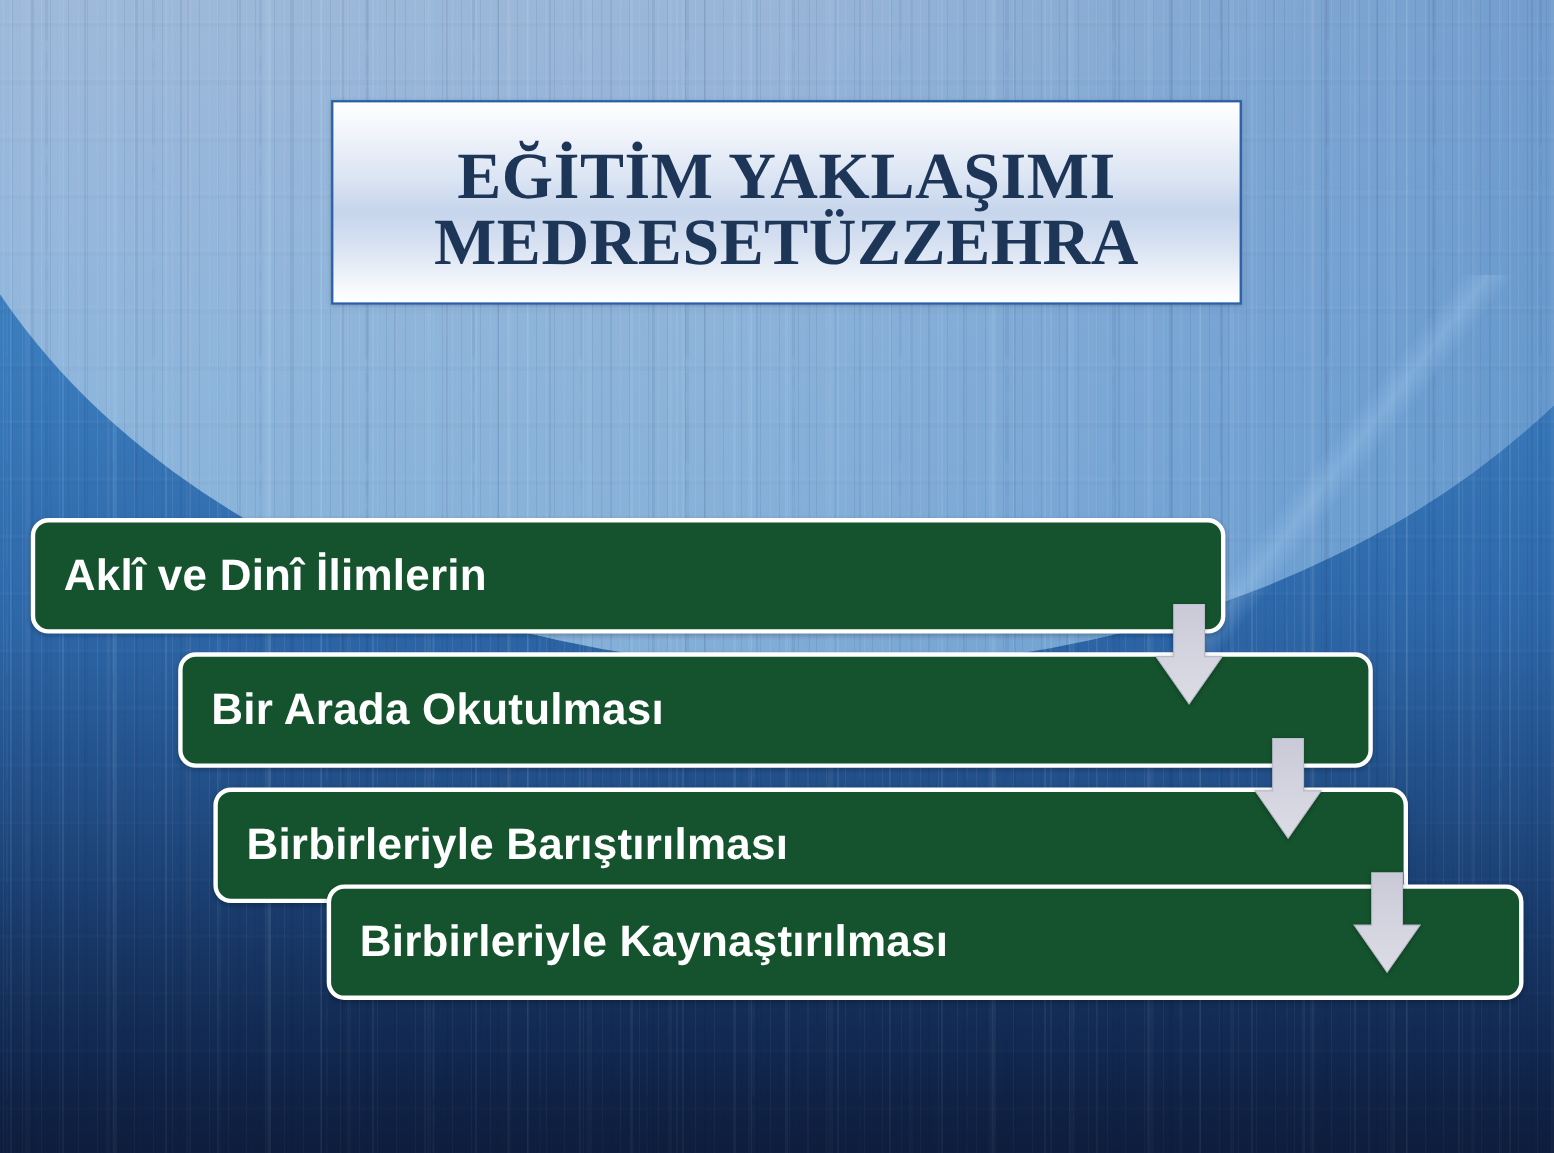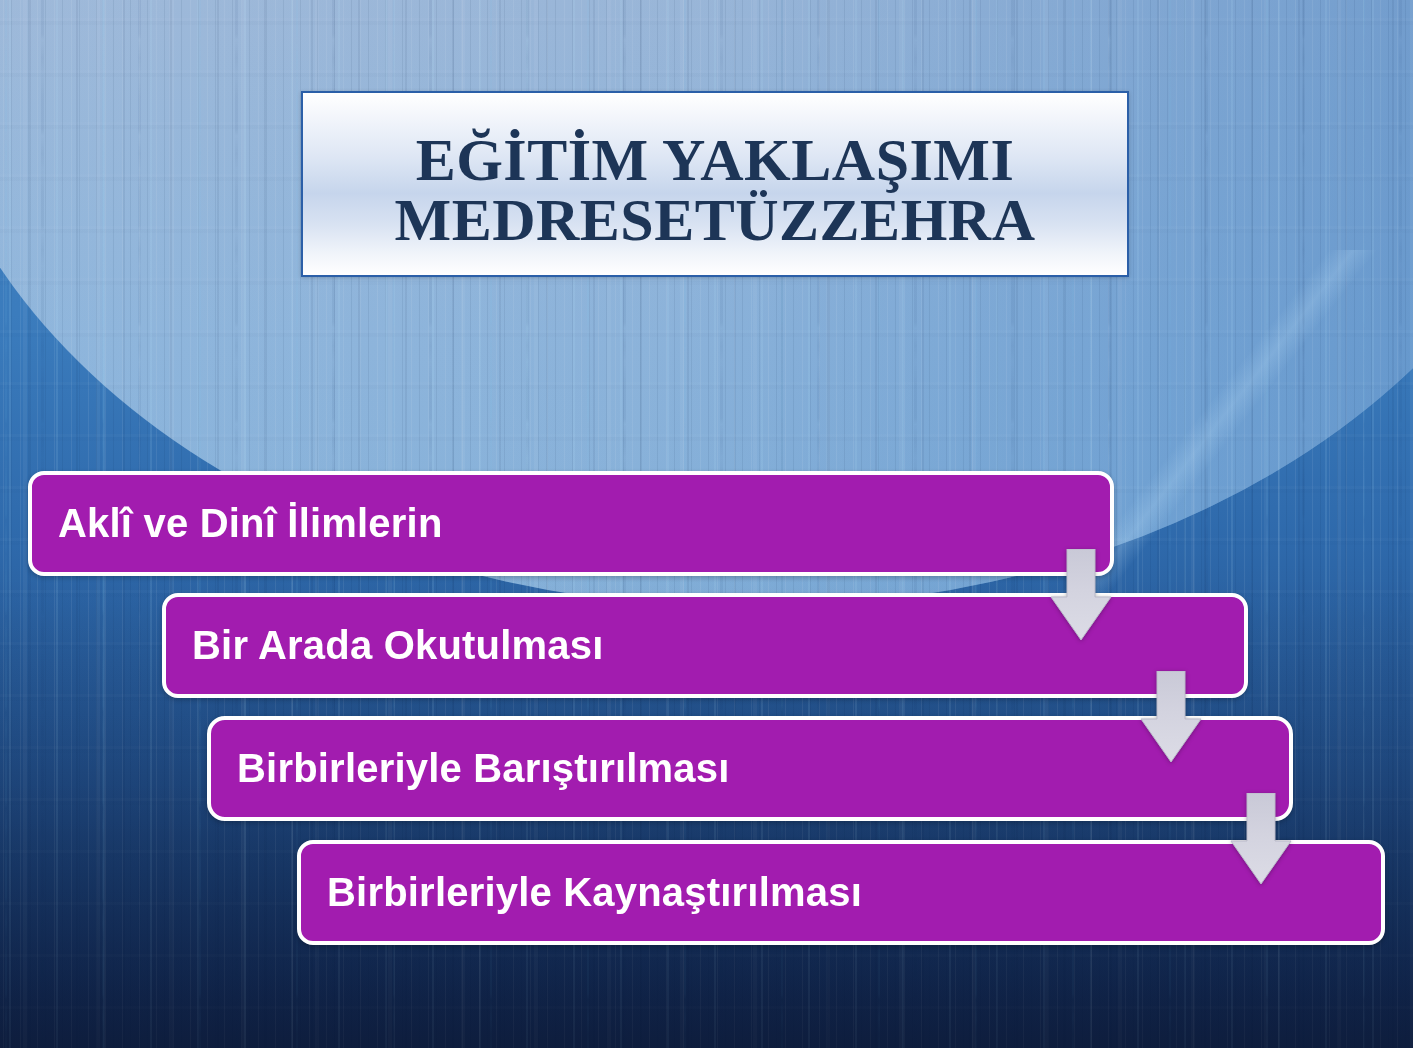--- a/index.html
+++ b/index.html
@@ -193,43 +193,43 @@
     line-height: 1.0;
     white-space: nowrap;
   }
   .title-line-1 { font-size: 60px; }
   .title-line-2 { font-size: 60px; margin-top: 12px; }
 
   
   .step {
     position: absolute;
     height: 105px;
-    background: #a21caf;
+    background: #14532d;
     border: 4px solid #ffffff;
     border-radius: 16px;
     box-sizing: border-box;
     display: flex;
     align-items: center;
     box-shadow: 0 2px 5px rgba(0,0,0,0.22);
     z-index: 3;
     text-align: center;
   }
   .step-label {
     color: #ffffff;
     font-weight: bold;
     font-size: 40px;
     letter-spacing: 0.2px;
     white-space: nowrap;
     padding-left: 26px;
   }
 
   #step-1 { left: 28px;  top: 471px; width: 1086px; }
   #step-2 { left: 117px; top: 593px; width: 1086px; margin-left: 45px; }
-  #step-3 { left: 207px; top: 716px; width: 1086px; border-radius: 18px; }
-  #step-4 { left: 297px; top: 840px; width: 1088px; }
+  #step-3 { left: 194px; top: 716px; width: 1086px; }
+  #step-4 { left: 297px; top: 804px; width: 1088px; }
 
   
   .arrow {
     position: absolute;
     width: 62px;
     height: 92px;
     z-index: 4;
     filter: drop-shadow(0 1px 2px rgba(0,0,0,0.28));
   }
   #arrow-1 { left: 1050px; top: 549px; }

